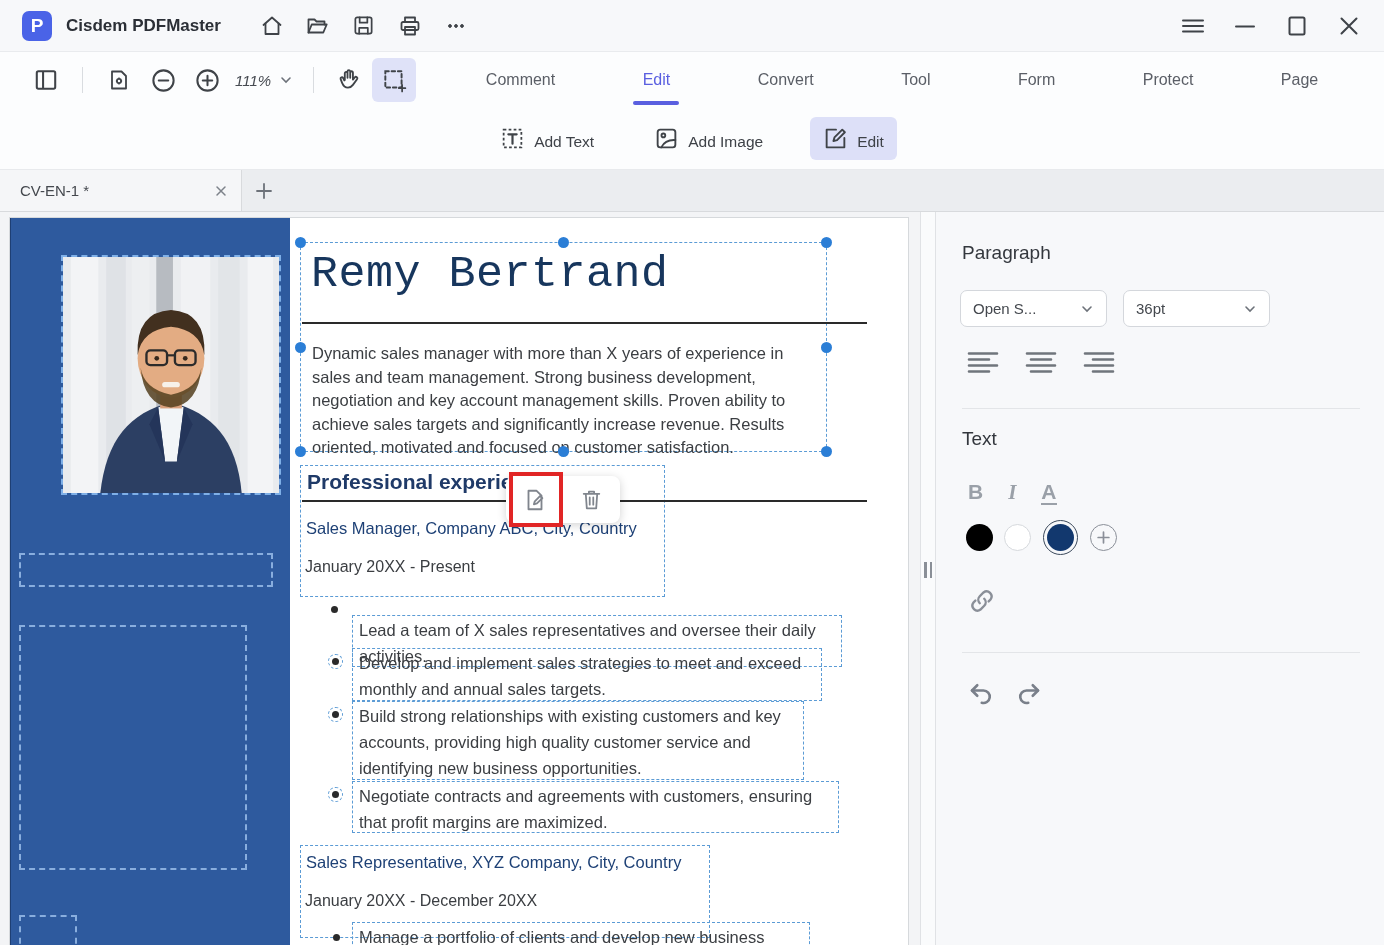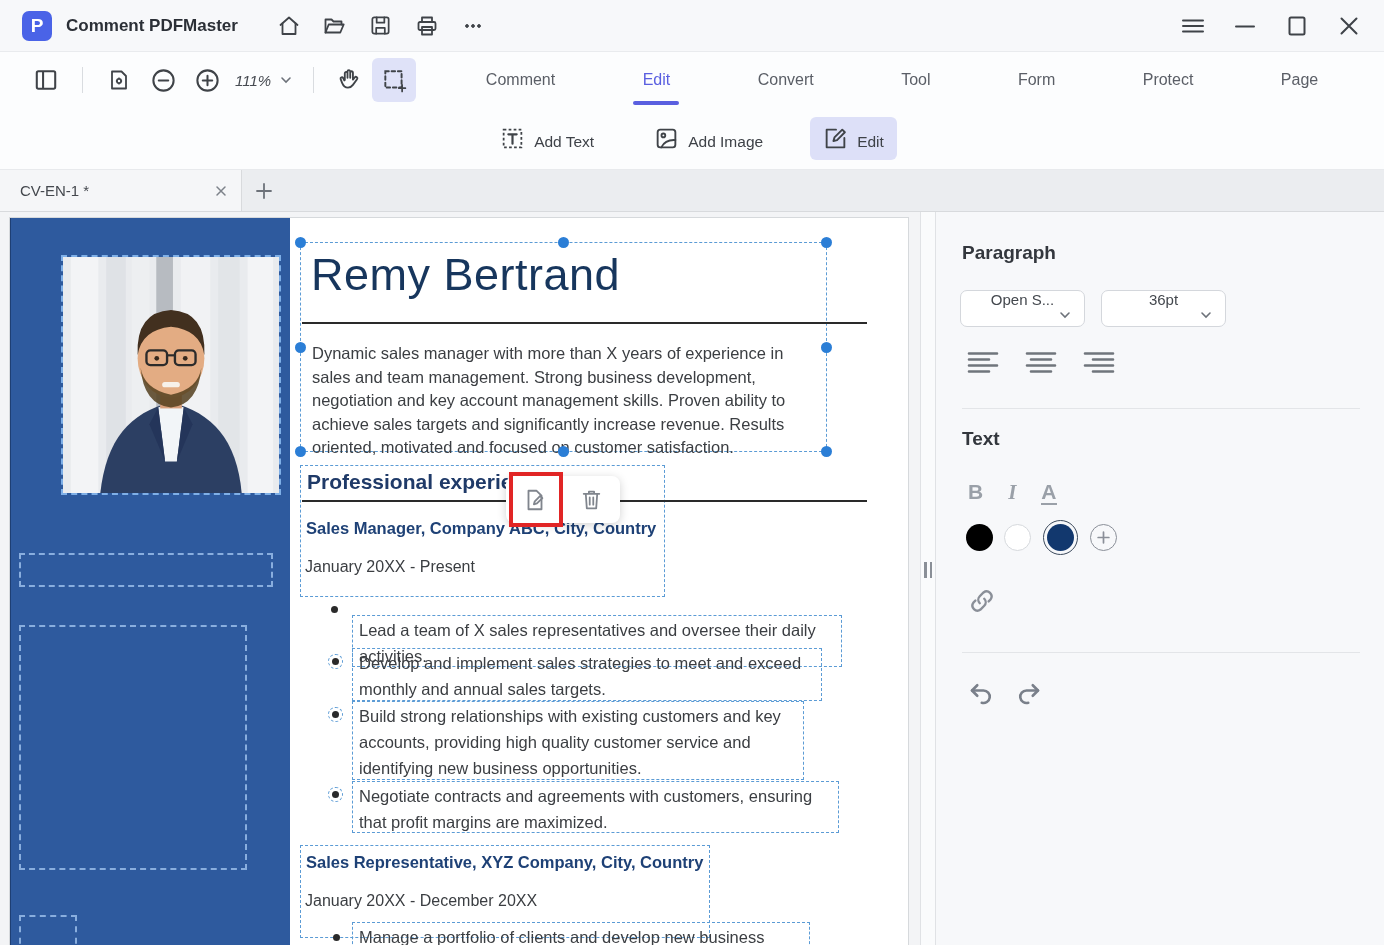--- a/index.html
+++ b/index.html
@@ -53,41 +53,41 @@
   .sel-box { position:absolute; border:1.5px dashed #5b9bd5; }
   .handle { position:absolute; width:11px; height:11px; border-radius:50%; background:#2b7ed6; z-index:5; }
   .h-tl{left:-6px;top:-6px}.h-tc{left:calc(50% - 5.5px);top:-6px}.h-tr{right:-6px;top:-6px}
   .h-ml{left:-6px;top:calc(50% - 5.5px)}.h-mr{right:-6px;top:calc(50% - 5.5px)}
   .h-bl{left:-6px;bottom:-6px}.h-bc{left:calc(50% - 5.5px);bottom:-6px}.h-br{right:-6px;bottom:-6px}
 
   .cv-name { font-size:45px; font-weight:500; color:#17365d; letter-spacing:0.5px; }
   .hrule { position:absolute; height:1.5px; background:#2a2a2a; }
   .cv-summary { font-size:16.5px; line-height:23.5px; color:#3b3e42; }
   .cv-section-h { font-size:21px; font-weight:bold; color:#1f3a68; }
-  .cv-job-title { font-size:16.5px; font-weight:bold; color:#1e4176; }
+  .cv-job-title { font-size:16.5px; font-weight:normal; color:#1e4176; }
   .cv-dates { font-size:16px; color:#3b3e42; }
   .cv-bullet-box { position:absolute; border:1.5px dashed #5b9bd5; font-size:16.5px; line-height:26px; color:#3b3e42; padding:1px 6px; }
   .bullet-dot { position:absolute; width:7px; height:7px; border-radius:50%; background:#2a2a2a; }
   .bullet-dot.boxed { outline:1.5px dashed #5b9bd5; outline-offset:3px; }
 
   .float-toolbar { position:absolute; width:114px; height:47px; background:#fff; border-radius:8px; box-shadow:0 2px 10px rgba(0,0,0,0.18); display:flex; align-items:center; justify-content:space-around; z-index:8; }
   .float-toolbar svg { stroke:#80858d; }
   .red-annot { position:absolute; width:54px; height:55px; border:4px solid #e12525; z-index:9; }
 
   
   .splitter { flex:0 0 16px; background:#fafbfc; border-left:1px solid #e0e2e5; border-right:1px solid #e0e2e5; position:relative; cursor:col-resize; }
   .splitter .grip { position:absolute; top:350px; left:50%; transform:translateX(-50%); display:flex; gap:3px; }
   .splitter .grip i { width:2.5px; height:16px; background:#8a8f97; display:block; }
 
   
   .rightpanel { flex:0 0 448px; background:#f7f8fa; position:relative; padding:0; }
-  .panel-h { font-size:19px; font-weight:700; color:#33373d; }
+  .panel-h { font-size:19px; font-weight:400; color:#33373d; }
   .p-paragraph-title { position:absolute; left:26px; top:30px; }
   .selects { position:absolute; left:24px; top:78px; display:flex; gap:16px; }
-  .select { width:125px; height:37px; background:#fff; border:1px solid #d4d7dc; border-radius:7px; display:flex; align-items:center; padding:0 12px; font-size:15px; color:#44484e; cursor:pointer;flex-direction:column; }
+  .select { width:147px; height:37px; background:#fff; border:1px solid #d4d7dc; border-radius:7px; display:flex; align-items:center; padding:0 12px; font-size:15px; color:#44484e; cursor:pointer; }
   .select .chev { margin-left:auto; display:flex; color:#6d727a; }
   .align-row { position:absolute; left:30px; top:136px; display:flex; gap:24px; }
   .align-ic { width:34px; height:30px; display:flex; align-items:center; justify-content:center; cursor:pointer; }
   .p-div { position:absolute; left:26px; right:24px; height:1px; background:#e3e5e8; }
   .p-text-title { position:absolute; left:26px; top:216px; }
   .bia-row { position:absolute; left:32px; top:268px; display:flex; gap:25px; align-items:baseline; }
   .bia { font-size:21px; color:#9aa0a8; font-weight:bold; cursor:pointer; }
   .bia.it { font-style:italic; font-family:"Liberation Serif", serif; font-weight:600; }
   .bia.un { border-bottom:2.5px solid #9aa0a8; line-height:1.05; }
   .swatches { position:absolute; left:30px; top:312px; display:flex; gap:11px; align-items:center; }
@@ -100,21 +100,21 @@
   .undoredo { position:absolute; left:30px; top:468px; display:flex; gap:14px; }
   .ur-btn { cursor:pointer; display:flex; }
 </style>
 </head>
 <body>
 
 <div class="app">
 
   <div class="titlebar">
     <div class="logo">P</div>
-    <div class="apptitle">Comment PDFMaster</div>
+    <div class="apptitle">Cisdem PDFMaster</div>
     <div class="tb-icon">
       <svg width="24" height="24" viewBox="0 0 24 24" fill="none" stroke-width="1.8" stroke-linecap="round" stroke-linejoin="round">
           <path d="M3.5 11 12 3.5 20.5 11"></path>
           <path d="M5.5 9.5V20h13V9.5"></path>
         </svg>
     </div>
     <div class="tb-icon">
       <svg width="25" height="24" viewBox="0 0 24 24" fill="none" stroke-width="1.8" stroke-linecap="round" stroke-linejoin="round">
           <path d="M3 18.5V5.5h6l2 2h8v3"></path>
           <path d="M3 18.5l3.2-8h15l-3.4 8H3z"></path>
@@ -316,21 +316,21 @@
 
         <div class="sel-box" style="left:290px; top:24px; width:527px; height:210px;">
           <span class="handle h-tl"></span>
           <span class="handle h-tc"></span>
           <span class="handle h-tr"></span>
           <span class="handle h-ml"></span>
           <span class="handle h-mr"></span>
           <span class="handle h-bl"></span>
           <span class="handle h-bc"></span>
           <span class="handle h-br"></span>
-          <div class="cv-name content-abs" style="left:10px; top:6px; white-space:nowrap;">Remy Bertrand</div>
+          <div class="cv-name content-abs" style="left:10px; top:6px; white-space:nowrap;font-family:Liberation Mono, monospace;">Remy Bertrand</div>
           <div class="cv-summary content-abs" style="left:11px; top:99px; width:512px;">Dynamic sales manager with more than X years of experience in sales and team management. Strong business development, negotiation and key account management skills. Proven ability to achieve sales targets and significantly increase revenue. Results oriented, motivated and focused on customer satisfaction.</div>
         </div>
         <div class="hrule" style="left:292px; top:104px; width:565px;"></div>
 
         <div class="sel-box" style="left:290px; top:247px; width:365px; height:132px;">
           <div class="cv-section-h content-abs" style="left:6px; top:4px; white-space:nowrap;">Professional experience</div>
           <div class="cv-job-title content-abs" style="left:5px; top:53px; white-space:nowrap;">Sales Manager, Company ABC, City, Country</div>
           <div class="cv-dates content-abs" style="left:4px; top:92px; white-space:nowrap;">January 20XX - Present</div>
         </div>
         <div class="hrule" style="left:292px; top:282px; width:565px;"></div>

